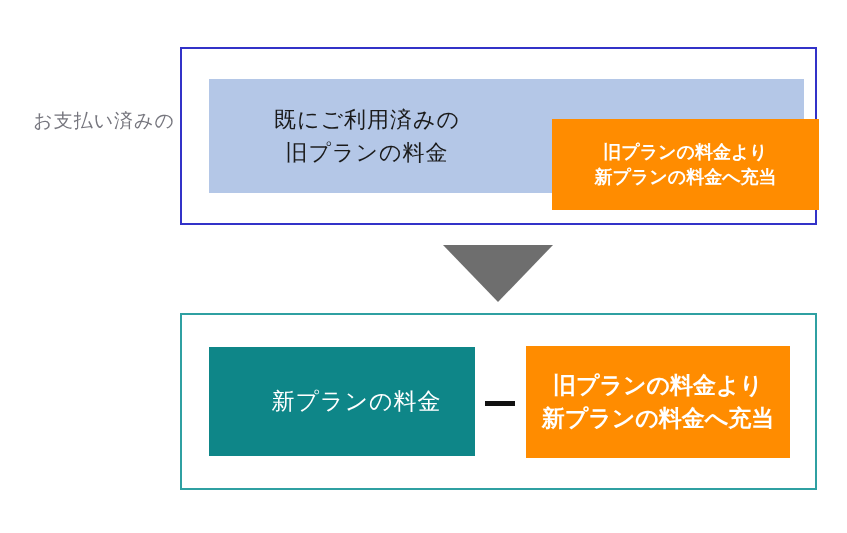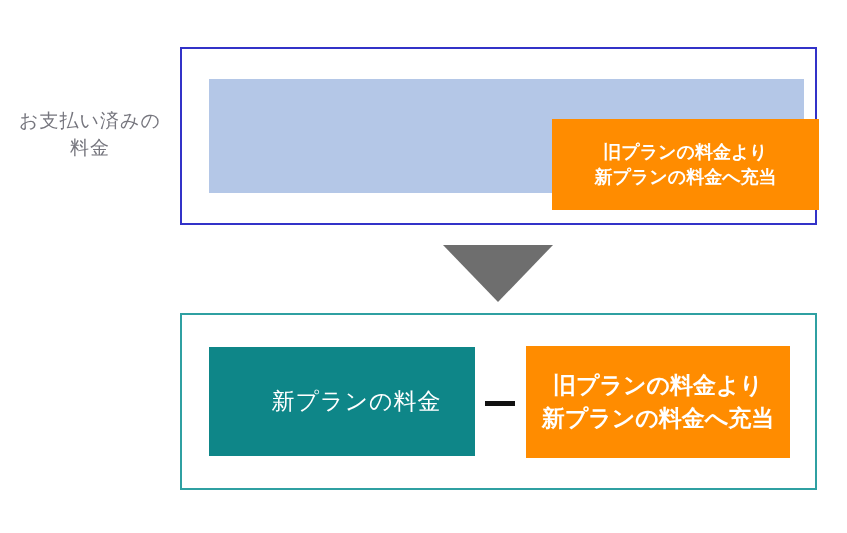--- a/index.html
+++ b/index.html
@@ -20,21 +20,21 @@
   .canvas{
     position:relative;
     width:847px;
     height:533px;
     background:#ffffff;
     overflow:hidden;
   }
   .side-label{
     position:absolute;
     width:170px;
-    text-align:center;
+    text-align:right;
     color:var(--side-label-text);
     font-size:19px;
     line-height:27px;
     letter-spacing:1px;
   }
   .side-label.paid{left:5px;top:107px;}
   .side-label.billing{left:5px;top:377px;}
 
   .outer-box{
     position:absolute;
@@ -134,25 +134,28 @@
     text-align:center;
   }
 </style>
 </head>
 <body>
 
 <div class="canvas">
 
   <div class="side-label paid">
     <div>お支払い済みの</div>
-    <div>料金</div>
   </div>
 
   <div class="outer-box paid">
     <div class="old-plan-box">
+      <div class="old-plan-text">
+        <div>既にご利用済みの</div>
+        <div>旧プランの料金</div>
+      </div>
       <div class="credit-box-top">
         <div>旧プランの料金より</div>
         <div>新プランの料金へ充当</div>
       </div>
     </div>
   </div>
 
   <div class="down-triangle"></div>
 
 

